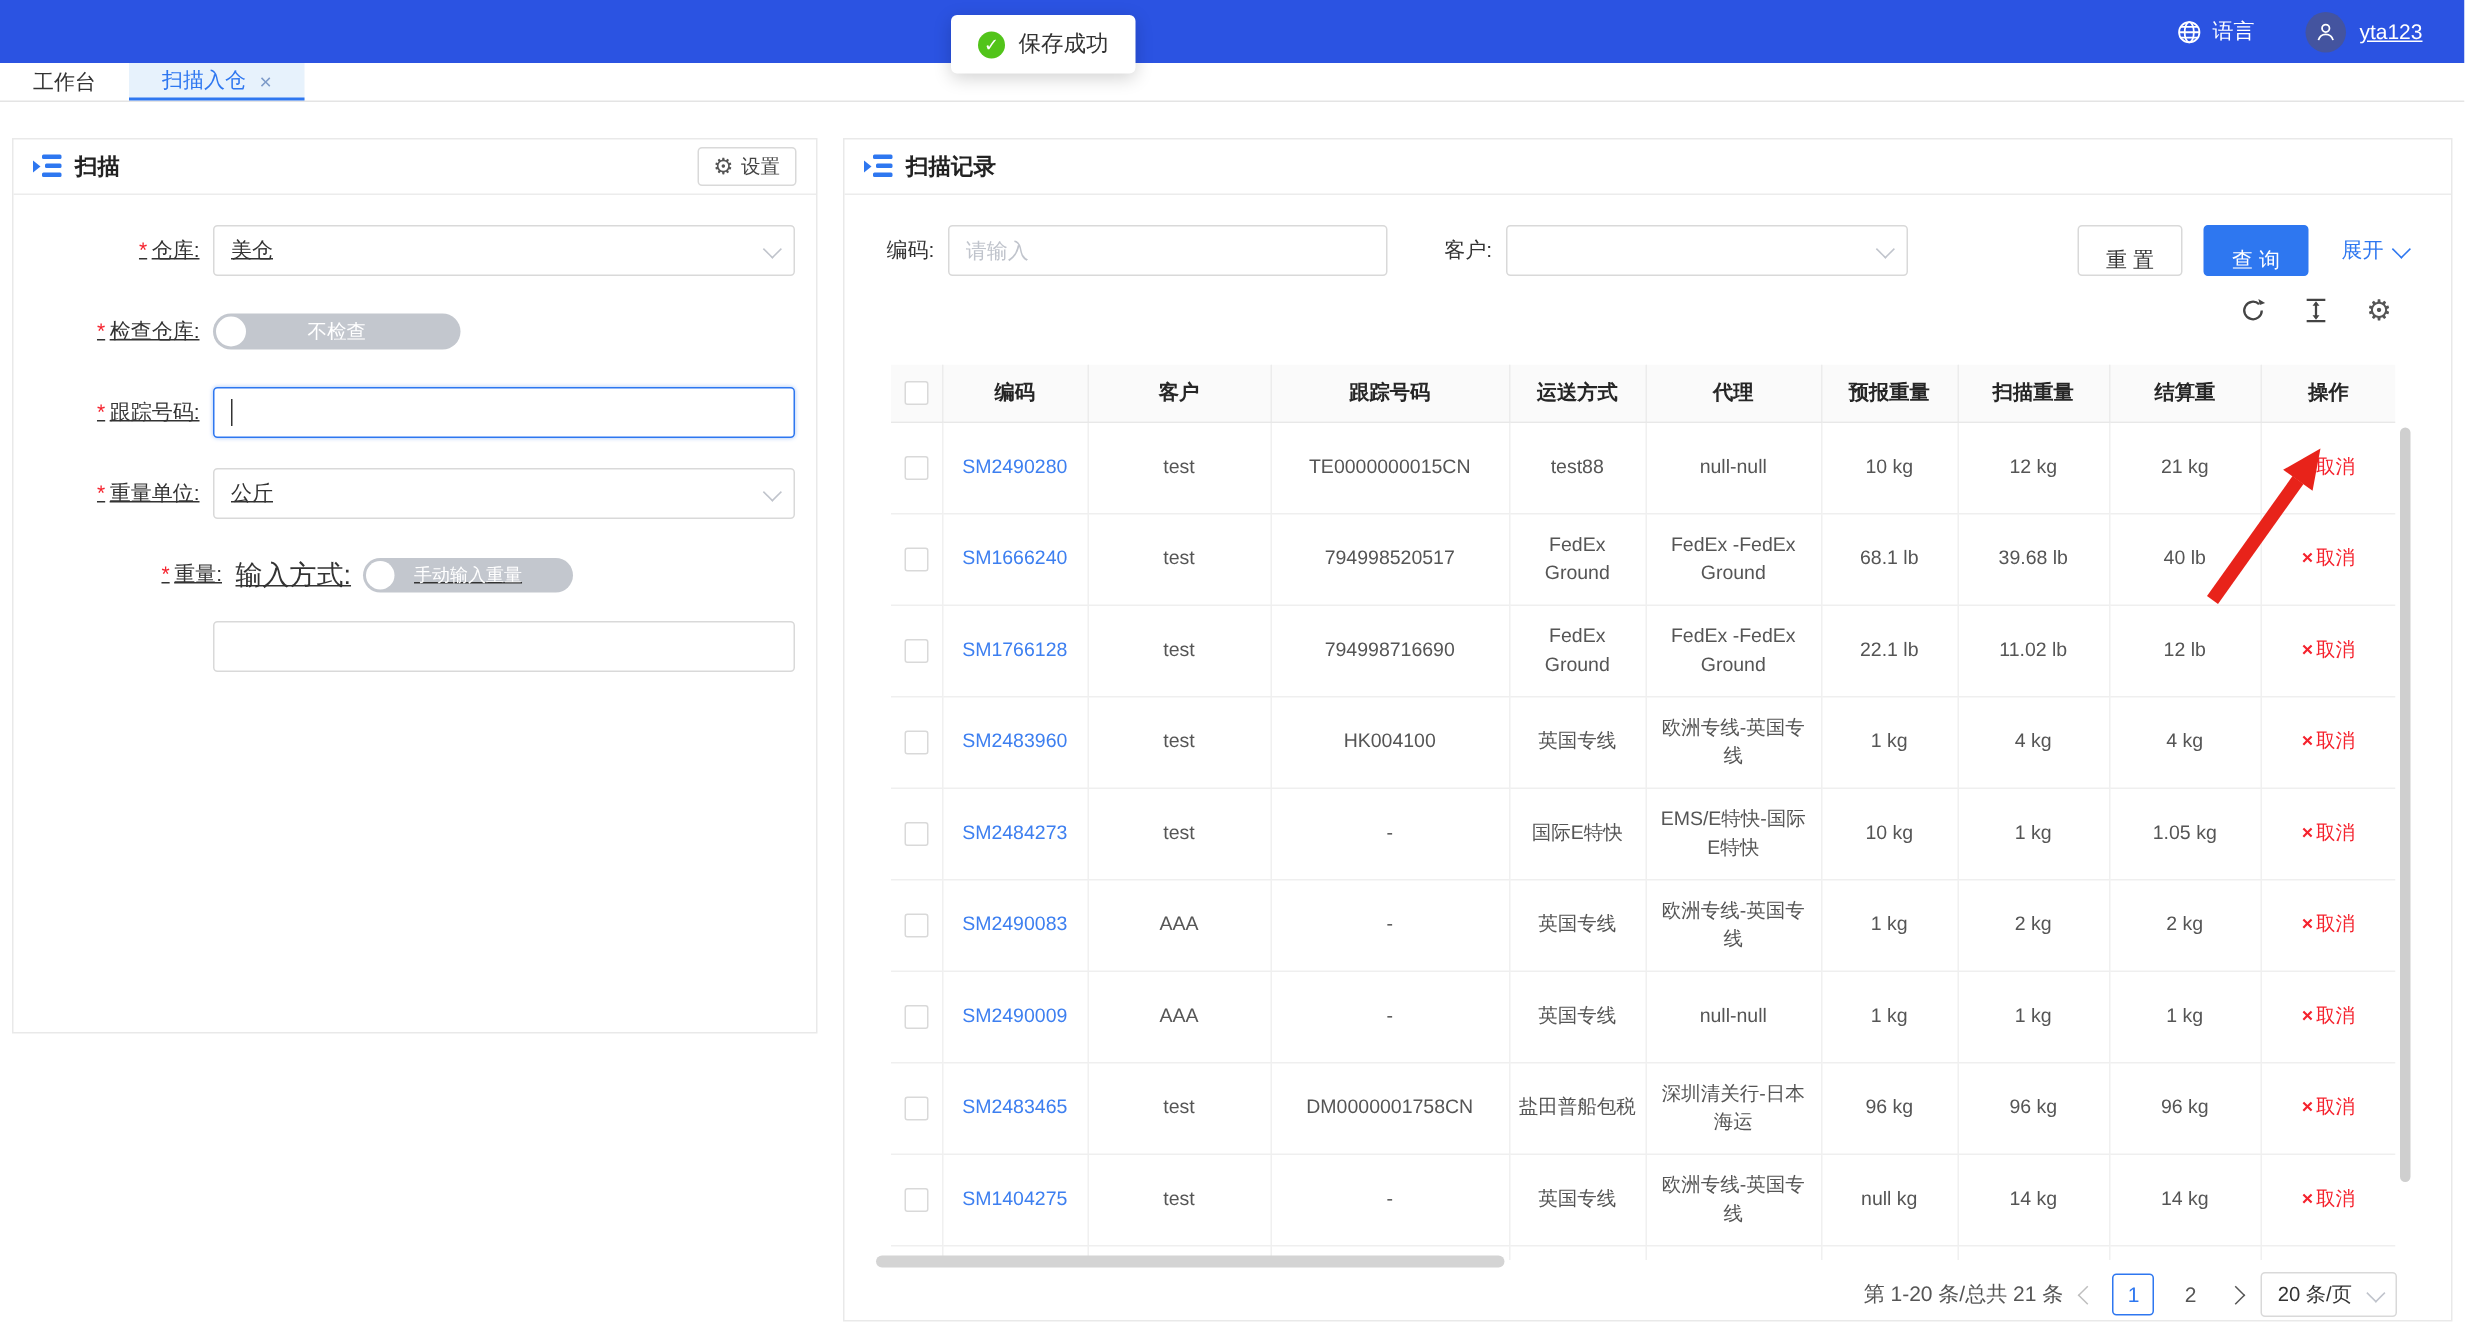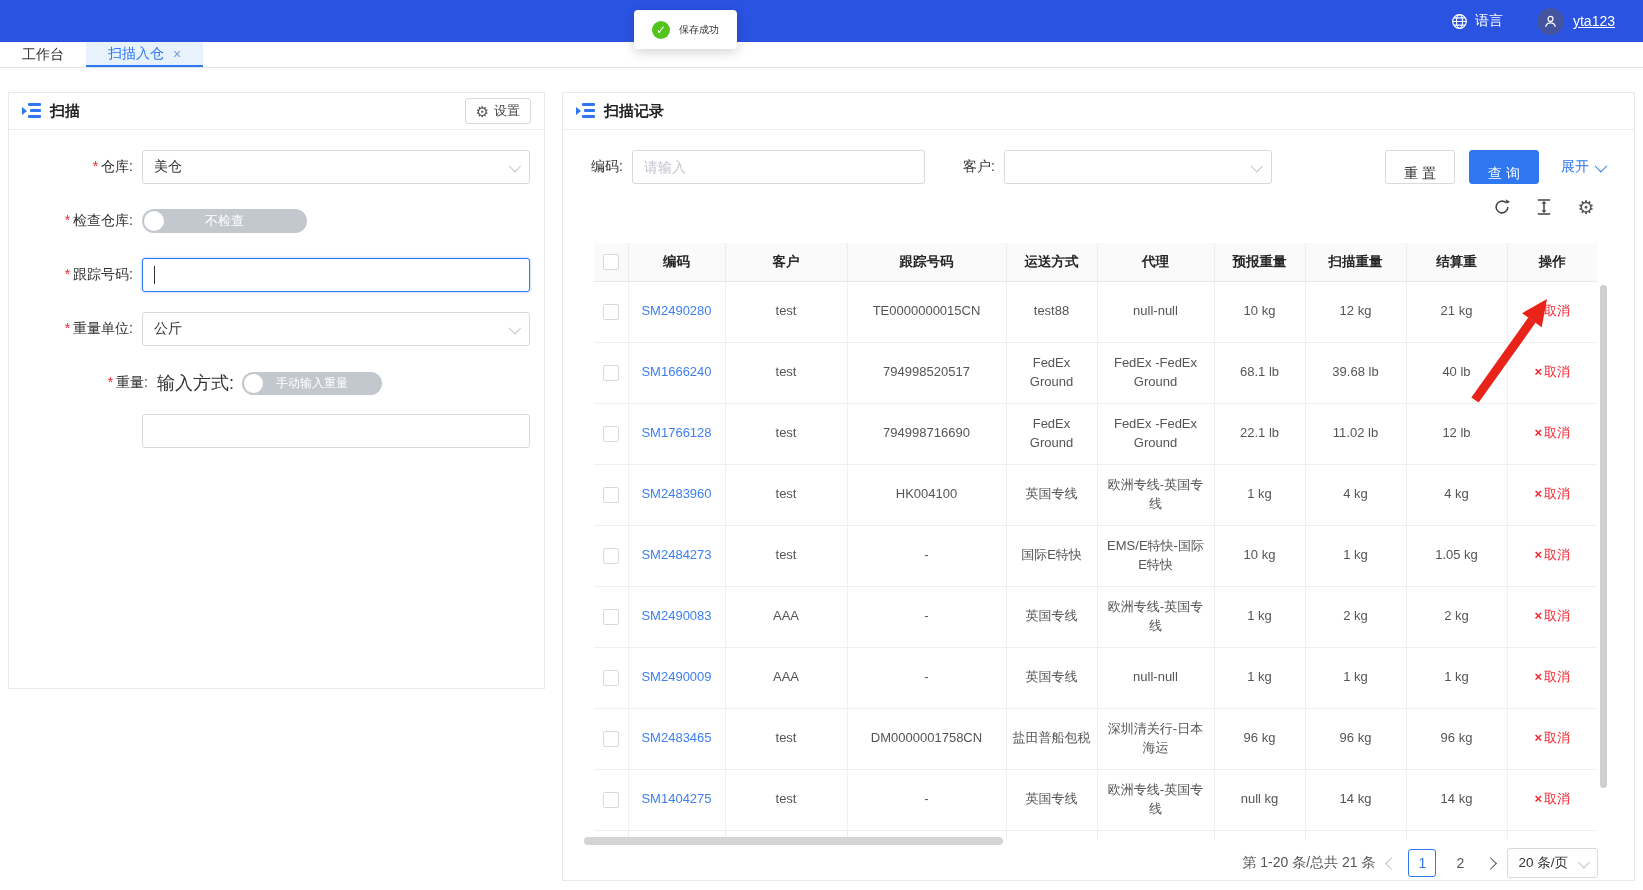--- a/index.html
+++ b/index.html
@@ -12,21 +12,21 @@
     background:var(--c-topbar,#2b53e2); display:flex; align-items:center; justify-content:flex-end; padding-right:28px; }
   .topbar .lang { display:flex; align-items:center; gap:7px; color:#fff; font-size:14px; cursor:pointer; }
   .topbar .user { display:flex; align-items:center; gap:9px; color:#fff; font-size:14px; margin-left:34px; cursor:pointer;text-decoration:underline; }
   .avatar { width:27px; height:27px; border-radius:50%; background:#44549f; display:flex; align-items:center; justify-content:center; }
 
   
   .toast { position:absolute; left:634px; top:10px; height:39px; background:#fff; border-radius:4px;
     box-shadow:0 3px 12px rgba(0,0,0,.18); display:flex; align-items:center; gap:9px; padding:0 18px; z-index:50; }
   .toast .check { width:18px; height:18px; border-radius:50%; background:var(--c-green,#52c41a);
     color:#fff; font-size:12px; display:flex; align-items:center; justify-content:center; }
-  .toast .msg { font-size:10px; color:#333; }
+  .toast .msg { font-size:15px; color:#333; }
 
   
   .tabbar { position:absolute; left:0; top:42px; width:1643px; height:26px; background:#fff;
     border-bottom:1px solid #e4e4e4; display:flex; align-items:stretch; }
   .tab { display:flex; align-items:center; padding:0 22px; font-size:14px; color:#333; cursor:pointer; }
   .tab.active { background:#e7f2fc; color:var(--c-accent,#2e77f0); border-bottom:2px solid var(--c-accent,#2e77f0); }
   .tab .close { margin-left:9px; color:#7d9bc9; font-size:14px; }
 
   
   .panel { position:absolute; background:#fff; border:1px solid #e9e9e9; }
@@ -35,21 +35,21 @@
   .blk-icon { width:19px; height:16px; position:relative; flex:0 0 auto; }
   .blk-icon i { position:absolute; left:6px; height:3px; width:13px; background:var(--c-accent,#2e77f0); border-radius:1px; }
   .blk-icon i:nth-child(1){ top:0; } .blk-icon i:nth-child(2){ top:6px; left:8px; width:11px; } .blk-icon i:nth-child(3){ top:12px; }
   .blk-icon::before { content:""; position:absolute; left:0; top:4px; border-left:5px solid var(--c-accent,#2e77f0);
     border-top:4px solid transparent; border-bottom:4px solid transparent; }
 
   #scan-panel { left:8px; top:92px; width:537px; height:597px; }
   #records-panel { left:562px; top:92px; width:1073px; height:789px; }
 
   
-  .form { padding:20px 14px 0 0; }
+  .form { padding:20px 14px 0 0;text-decoration:underline; }
   .frow { display:flex; align-items:center; margin-bottom:20px; min-height:34px; }
   .flabel { width:133px; text-align:right; font-size:14px; color:#333; flex:0 0 auto; padding-right:9px; white-space:nowrap; }
   .req { color:#f5222d; margin-right:3px; }
   .fctl { flex:1; }
   .select, .input { height:34px; border:1px solid #d9d9d9; border-radius:3px; background:#fff;
     display:flex; align-items:center; padding:0 11px; font-size:14px; color:#333; position:relative; }
   .select .chev { position:absolute; right:11px; }
   .input.focused { border:1px solid var(--c-accent,#2e77f0); box-shadow:0 0 3px rgba(46,119,240,.45); }
   .caret { display:inline-block; width:1px; height:18px; background:#333; animation:blink 1s step-end infinite; }
   @keyframes blink { 50% { opacity:0; } }

